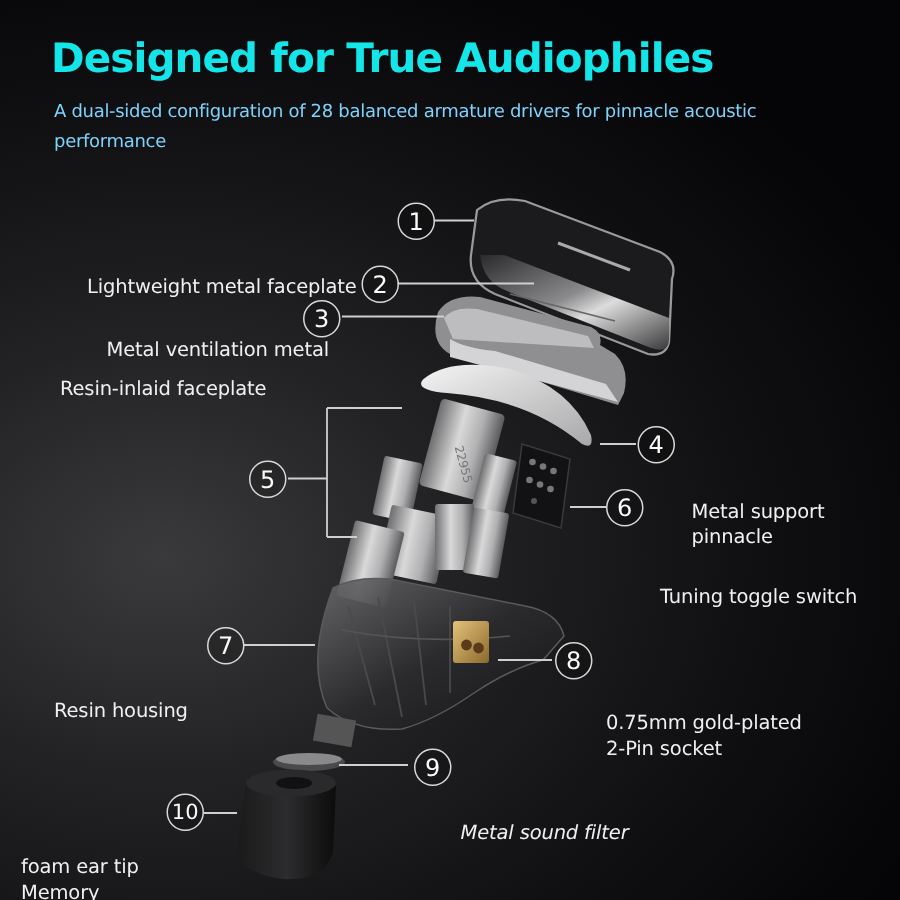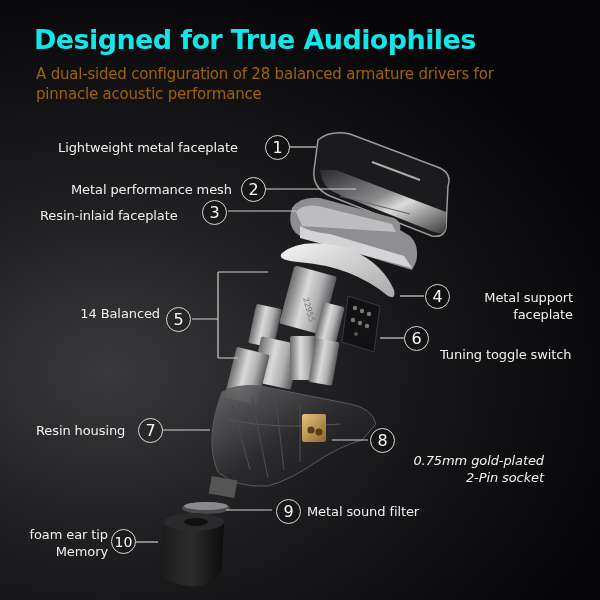--- a/index.html
+++ b/index.html
@@ -9,27 +9,28 @@
     font-family: "DejaVu Sans", sans-serif;
     color:#f2f2f2;
   }
   .title {
     position:absolute; left:34px; top:24px;
     font-family:"DejaVu Sans", sans-serif; font-weight:bold;
     font-size:27px; letter-spacing:-0.6px; color:#14e5e8;
   }
   .subtitle {
     position:absolute; left:36px; top:64px; width:520px;
-    font-size:15px; line-height:20px; color:#a16207; letter-spacing:-0.2px;
+    font-size:12px; line-height:20px; color:#7dd3fc; letter-spacing:-0.2px;
   }
   .label {
     position:absolute; font-size:13px; line-height:17px; color:#f0f0f0; letter-spacing:-0.1px;
     white-space:nowrap;
+    margin-top:44px;
   }
-  .label.c { text-align:right; }
+  .label.c { text-align:left; }
   .num {
     position:absolute; width:25px; height:25px; border:1.2px solid #d8d8d8; border-radius:50%;
     box-sizing:border-box; display:flex; align-items:center; justify-content:center;
     font-size:16px; color:#fafafa; background:rgba(0,0,0,0.15);
   }
   .num.small { font-size:14px; }
   svg.art { position:absolute; left:0; top:0; }
 </style>
 </head>
 <body>
@@ -143,49 +144,48 @@
     <path d="M162 430 L210 430"></path>
     <path d="M332 440 L368 440"></path>
     <path d="M226 510 L272 510"></path>
     <path d="M136 542 L158 542"></path>
   </g>
 </svg>
 
 <div class="label" style="left:58px; top:139px;">Lightweight metal faceplate</div>
 <div class="num" style="left:265px; top:135px;">1</div>
 
-<div class="label" style="left:71px; top:181px;">Metal performance mesh</div>
+<div class="label" style="left:71px; top:181px;">Metal ventilation metal</div>
 <div class="num" style="left:241px; top:177px;">2</div>
 
 <div class="label" style="left:40px; top:207px;text-align:center;">Resin-inlaid faceplate</div>
 <div class="num" style="left:202px; top:200px;">3</div>
 
 <div class="num" style="left:425px; top:284px;">4</div>
 <div class="label c" style="left:461px; top:289px; width:112px;">
   <div>Metal support</div>
-  <div>faceplate</div>
+  <div>pinnacle</div>
 </div>
 
 <div class="label c" style="left:36px; top:305px; width:124px;">
-  <div>14 Balanced</div>
 </div>
 <div class="num" style="left:166px; top:307px;">5</div>
 
 <div class="num" style="left:404px; top:326px;">6</div>
 <div class="label" style="left:440px; top:346px;">Tuning toggle switch</div>
 
 <div class="label" style="left:36px; top:422px;text-align:center;">Resin housing</div>
 <div class="num" style="left:138px; top:418px;">7</div>
 
 <div class="num" style="left:370px; top:428px;">8</div>
-<div class="label c" style="left:404px; top:452px; width:140px;font-style:italic;">
+<div class="label c" style="left:404px; top:430px; width:140px;">
   <div>0.75mm gold-plated</div>
   <div>2-Pin socket</div>
 </div>
 
 <div class="num" style="left:276px; top:499px;">9</div>
-<div class="label" style="left:307px; top:503px;">Metal sound filter</div>
+<div class="label" style="left:307px; top:503px;font-style:italic;">Metal sound filter</div>
 
 <div class="label c" style="left:14px; top:526px; width:94px;">
   <div>foam ear tip</div>
   <div>Memory</div>
 </div>
 <div class="num small" style="left:111px; top:529px;text-align:right;">10</div>
 
 </body></html>

